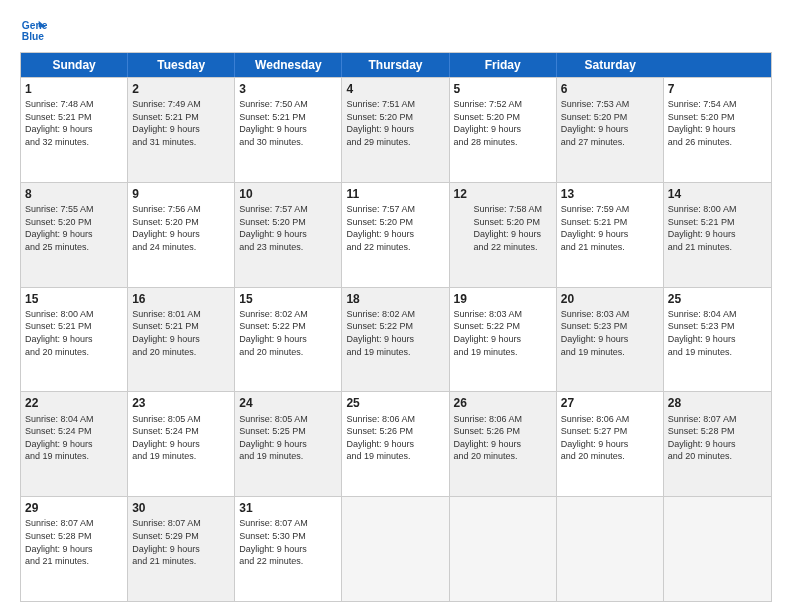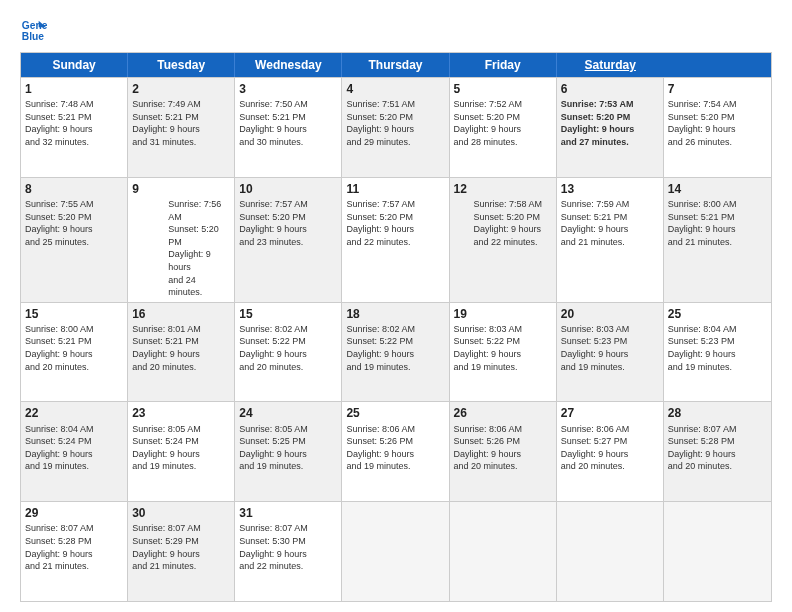--- a/index.html
+++ b/index.html
@@ -67,21 +67,21 @@
       background: #1565c0;
     }
     .cal-header-cell {
       color: #fff;
       font-size: 12px;
       font-weight: bold;
       text-align: center;
       padding: 5px 10px;
       border-right: 1px solid #3a7fd4;
     }
-    .cal-header-cell:last-child { border-right: none; text-decoration: underline; }
+    .cal-header-cell:last-child { border-right: none; }
     .cal-body {
       display: flex;
       flex-direction: column;
       flex: 1;
     }
     .cal-row {
       display: grid;
       grid-template-columns: repeat(7, 1fr);
       flex: 1;
       border-top: 1px solid #ccc;
@@ -175,21 +175,21 @@
           </div>
           <div class="cal-cell">
             <span class="day-num">5</span>
             <div class="cell-text" style="white-space: pre-wrap;">Sunrise: 7:52 AM
 Sunset: 5:20 PM
 Daylight: 9 hours
 and 28 minutes.</div>
           </div>
           <div class="cal-cell shaded">
             <span class="day-num">6</span>
-            <div class="cell-text" style="white-space: pre-wrap; font-weight: bold;">Sunrise: 7:53 AM
+            <div class="cell-text" style="white-space: pre-wrap;">Sunrise: 7:53 AM
 Sunset: 5:20 PM
 Daylight: 9 hours
 and 27 minutes.</div>
           </div>
           <div class="cal-cell">
             <span class="day-num">7</span>
             <div class="cell-text" style="white-space: pre-wrap;">Sunrise: 7:54 AM
 Sunset: 5:20 PM
 Daylight: 9 hours
 and 26 minutes.</div>
@@ -198,21 +198,21 @@
         <div class="cal-row">
           <div class="cal-cell shaded">
             <span class="day-num">8</span>
             <div class="cell-text" style="white-space: pre-wrap;">Sunrise: 7:55 AM
 Sunset: 5:20 PM
 Daylight: 9 hours
 and 25 minutes.</div>
           </div>
           <div class="cal-cell">
             <span class="day-num">9</span>
-            <div class="cell-text" style="white-space: pre-wrap; margin-left: 36px;">Sunrise: 7:56 AM
+            <div class="cell-text" style="white-space: pre-wrap;">Sunrise: 7:56 AM
 Sunset: 5:20 PM
 Daylight: 9 hours
 and 24 minutes.</div>
           </div>
           <div class="cal-cell shaded">
             <span class="day-num">10</span>
             <div class="cell-text" style="white-space: pre-wrap;">Sunrise: 7:57 AM
 Sunset: 5:20 PM
 Daylight: 9 hours
 and 23 minutes.</div>

